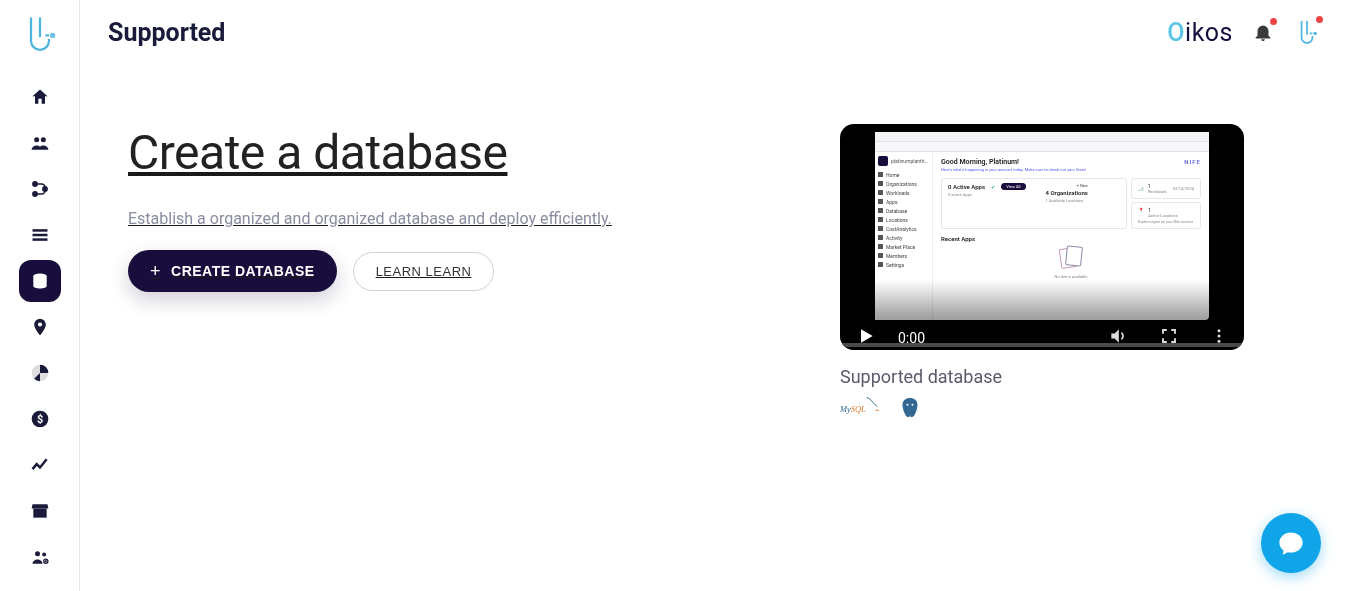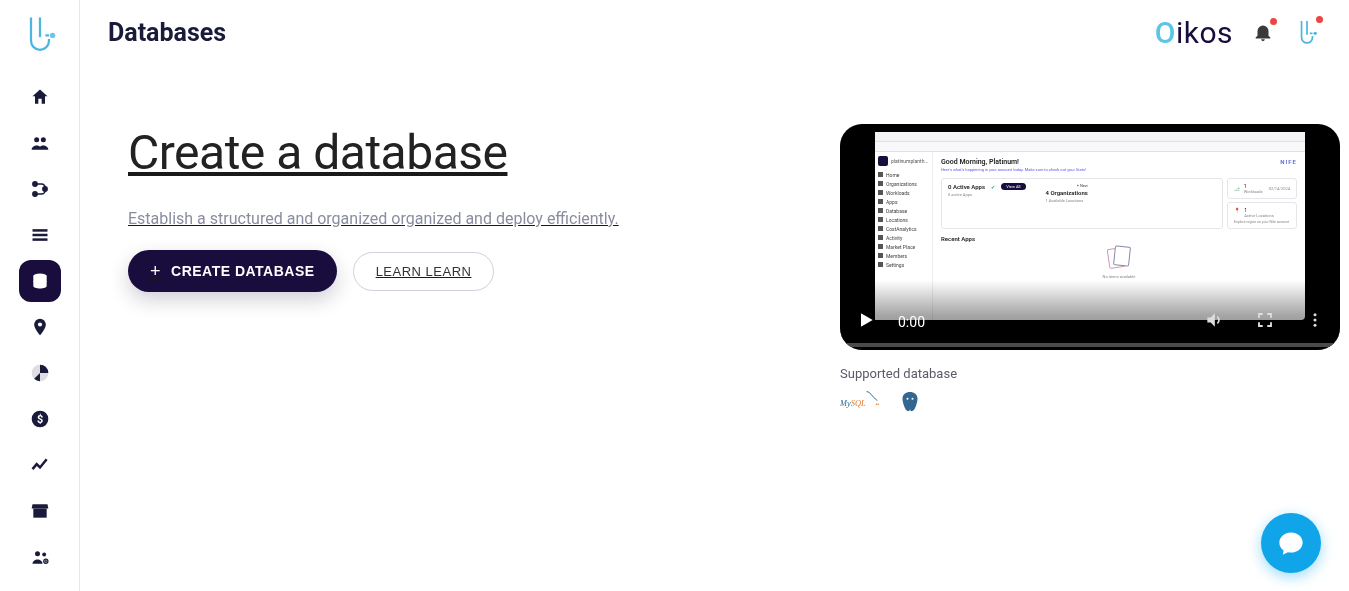--- a/index.html
+++ b/index.html
@@ -80,21 +80,21 @@
       color: #1a1a3a;
     }
 
     .header-right {
       display: flex;
       align-items: center;
       gap: 18px;
     }
 
     .oikos-label {
-      font-size: 30px;
+      font-size: 25px;
       font-weight: 400;
       letter-spacing: 0.5px;
     }
     .oikos-O { color: #5BC5E8; font-weight: 500; }
     .oikos-rest { color: #180d3d; }
 
     .header-icon {
       position: relative;
       width: 24px;
       height: 24px;
@@ -181,24 +181,24 @@
       letter-spacing: 0.5px;
       cursor: pointer;
     }
 
     .right-col {
       flex: 1;
       max-width: 500px;
     }
 
     .video-wrap {
-      width: 500px;
+      width: 404px;
       height: 226px;
       background: #000000;
-      border-radius: 22px;
+      border-radius: 14px;
       position: relative;
       overflow: hidden;
       padding-left: 28px;
     }
 
     .video-preview {
       position: absolute;
       top: 8px;
       left: 35px;
       right: 35px;
@@ -321,21 +321,21 @@
       z-index: 2;
     }
 
     .video-controls {
       position: absolute;
       left: 0;
       right: 0;
       bottom: 0;
       height: 40px;
       display: flex;
-      align-items: flex-start;
+      align-items: flex-end;
       padding: 0 16px;
       z-index: 3;
       gap: 20px;
     }
 
     .vc-left { display: flex; align-items: center; gap: 22px; }
     .vc-right { display: flex; align-items: center; gap: 32px; margin-left: auto; }
 
     .vc-play { color: #fff; cursor: pointer; }
     .vc-time { color: #fff; font-size: 14px; }
@@ -345,21 +345,21 @@
       position: absolute;
       left: 0;
       right: 0;
       bottom: 3px;
       height: 4px;
       background: #4a4a4a;
       z-index: 3;
     }
 
     .supported-label {
-      font-size: 13px;
+      font-size: 18px;
       color: #5a5a6a;
       margin-top: 16px;
     }
 
     .db-logos {
       display: flex;
       gap: 14px;
       margin-top: 8px;
       align-items: center;
     }
@@ -481,21 +481,21 @@
           <path d="M19 15.5v3M17.5 17h3" stroke="currentColor" stroke-width="1.2"></path>
         </svg>
     </div>
     <div class="sidebar-item">
       
     </div>
   </div>
 </div>
 
 <div class="header">
-  <div class="header-title">Databases</div>
+  <div class="header-title">Supported</div>
   <div class="header-right">
     <div class="oikos-label">
       <span class="oikos-O">O</span><span class="oikos-rest">ikos</span>
     </div>
     <div class="header-icon">
       <svg viewBox="0 0 24 24" width="22" height="22" fill="currentColor">
           <path d="M12 22a2 2 0 002-2h-4a2 2 0 002 2zm6-6V11a6 6 0 10-12 0v5l-2 2v1h16v-1z"></path>
         </svg>
       <span class="dot"></span>
     </div>
@@ -507,21 +507,21 @@
         <path d="M28 24 h-4"></path>
       </svg>
       <span class="dot"></span>
     </div>
   </div>
 </div>
 
 <div class="main-content">
   <div class="left-col">
     <h1 class="hero-title">Create a database</h1>
-    <p class="hero-subtitle">Establish a structured and organized organized and deploy efficiently.</p>
+    <p class="hero-subtitle">Establish a organized and organized database and deploy efficiently.</p>
     <div class="button-row">
       <button class="btn-primary">
         <span class="plus">+</span>
         <span>CREATE DATABASE</span>
       </button>
       <button class="btn-secondary">
         <span>LEARN LEARN</span>
       </button>
     </div>
   </div>

